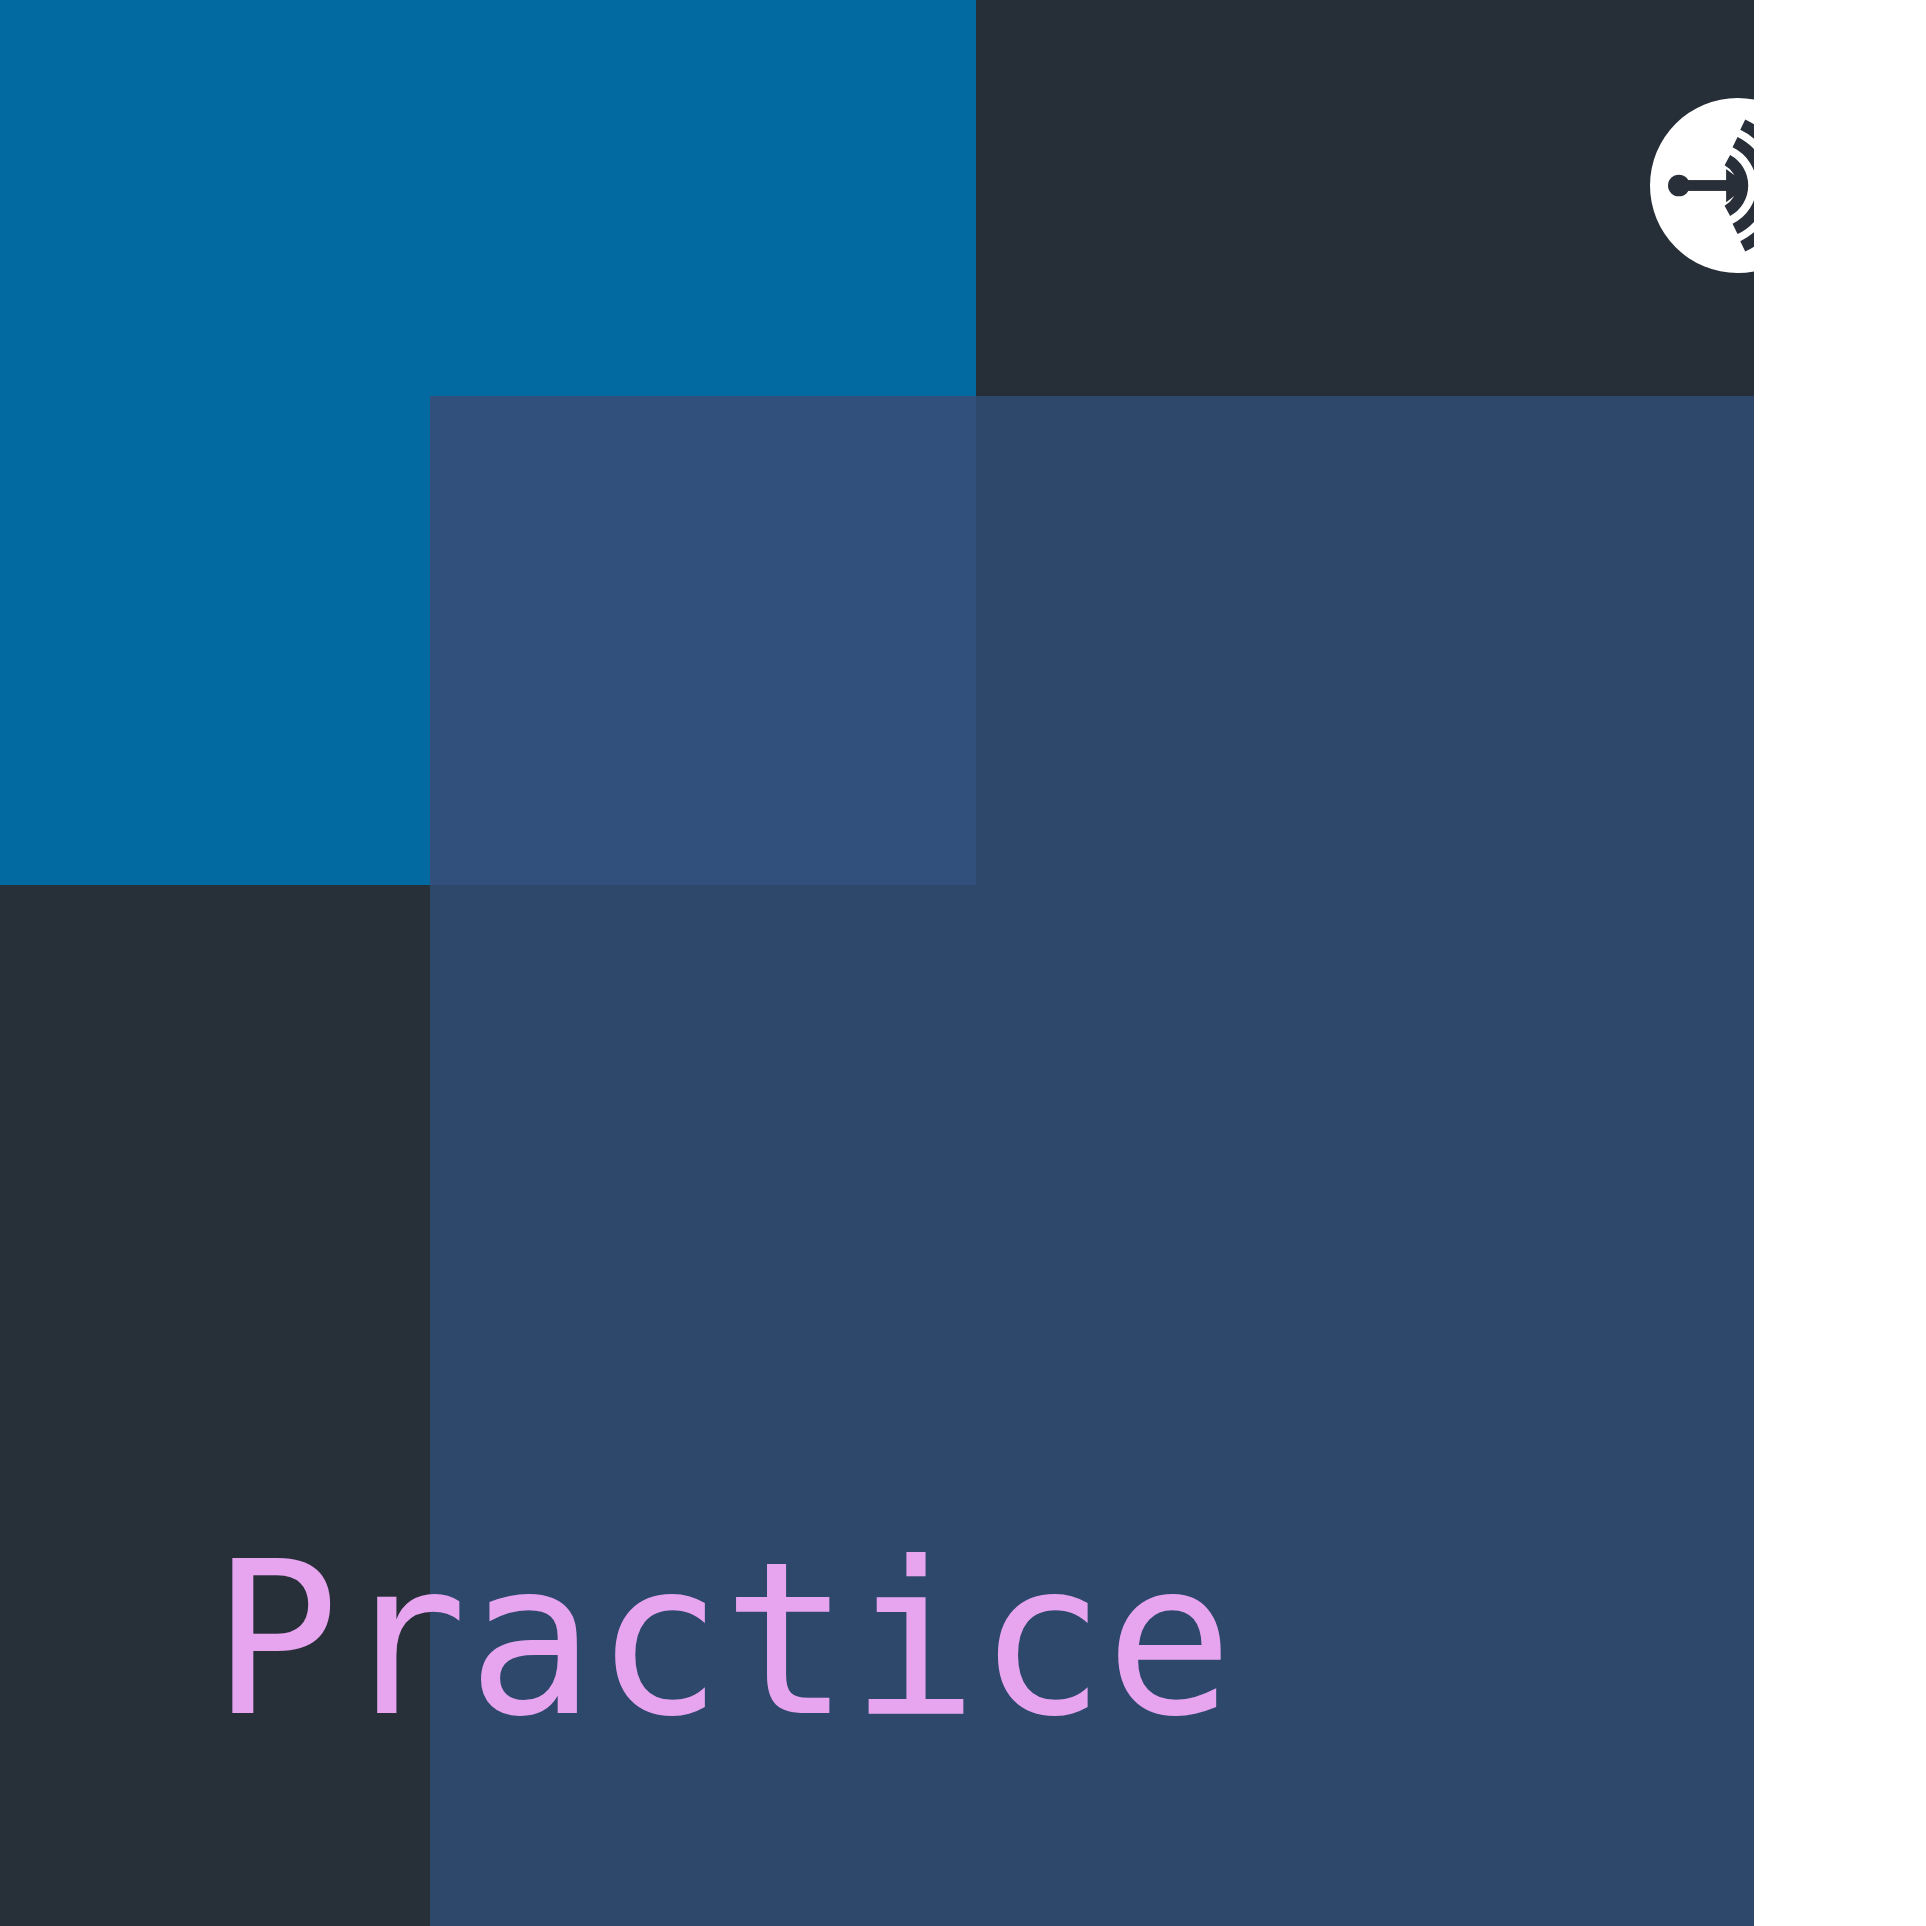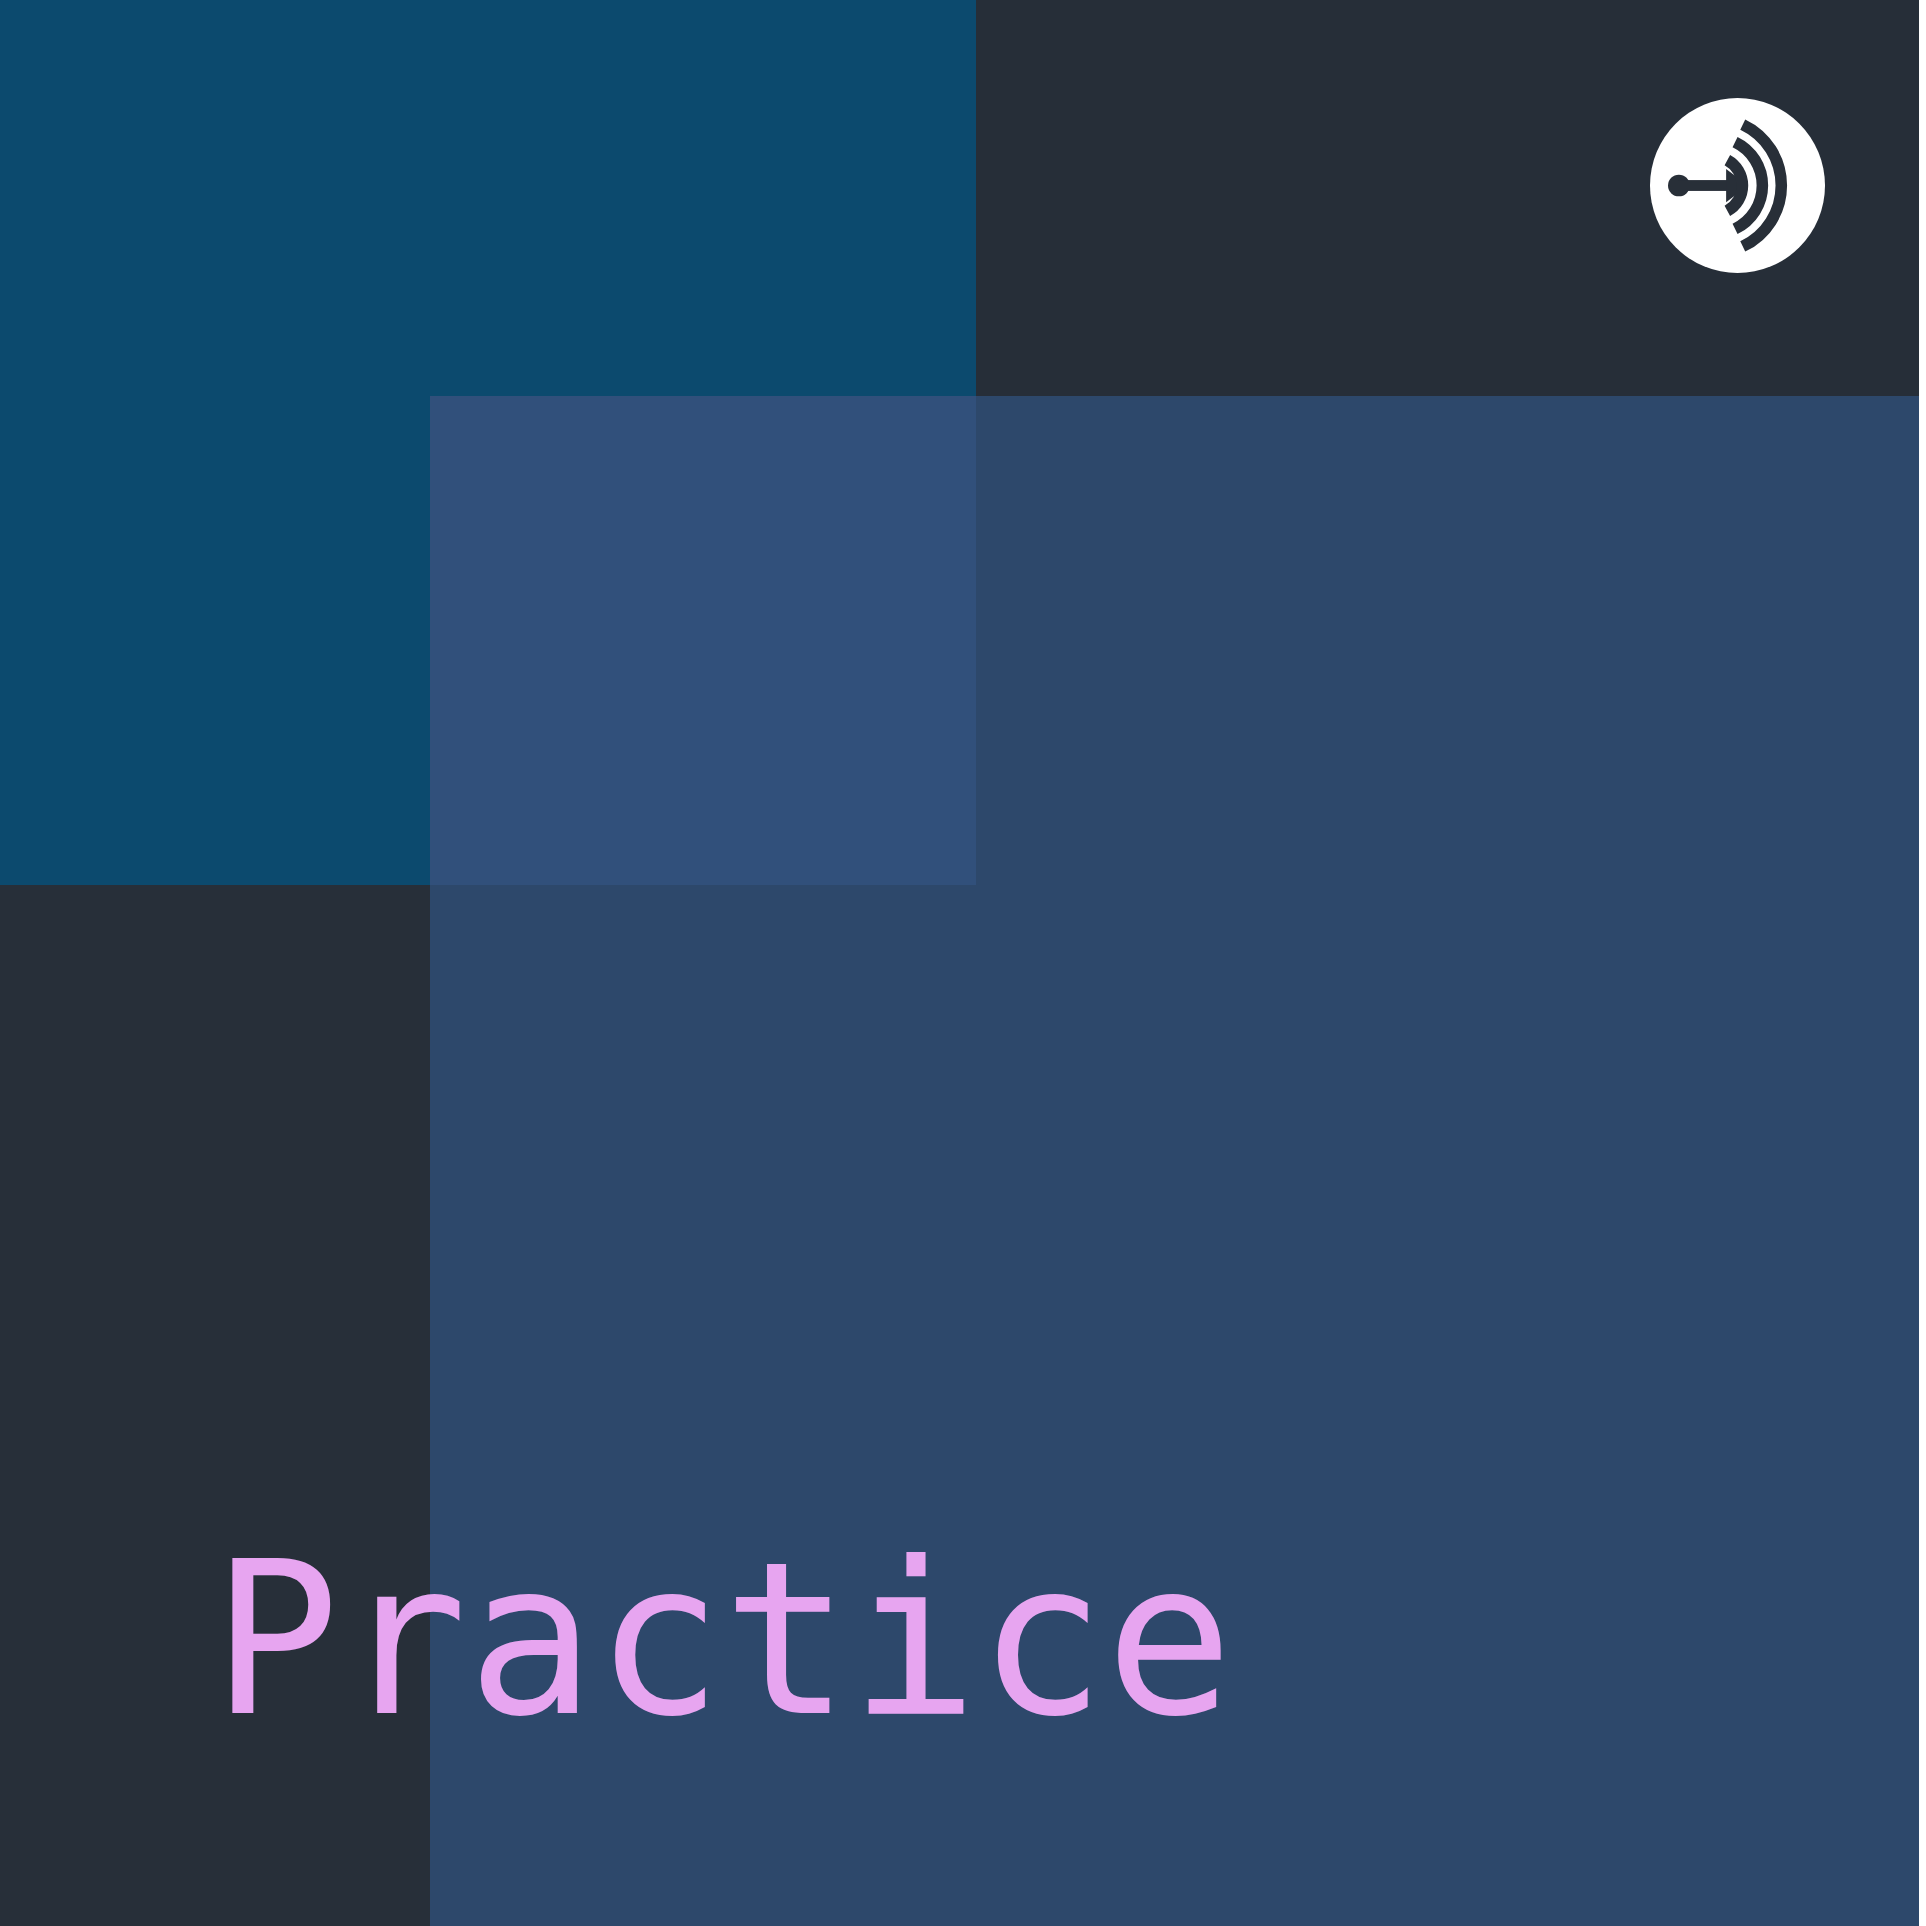--- a/index.html
+++ b/index.html
@@ -3,24 +3,24 @@
 <meta charset="utf-8">
 <style>
   html, body {
     margin: 0;
     padding: 0;
     background: #ffffff;
   }
 
   #cover {
     position: relative;
-    width: 1919px;
+    width: 1754px;
     height: 1926px;
     overflow: hidden;
-    background: #0c4a6e;            
+    background: #0369a1;            
     font-family: "DejaVu Sans Mono", "Liberation Mono", monospace;
     text-decoration: underline;
   }
 
   
   .block {
     position: absolute;
     pointer-events: none;
   }
 

